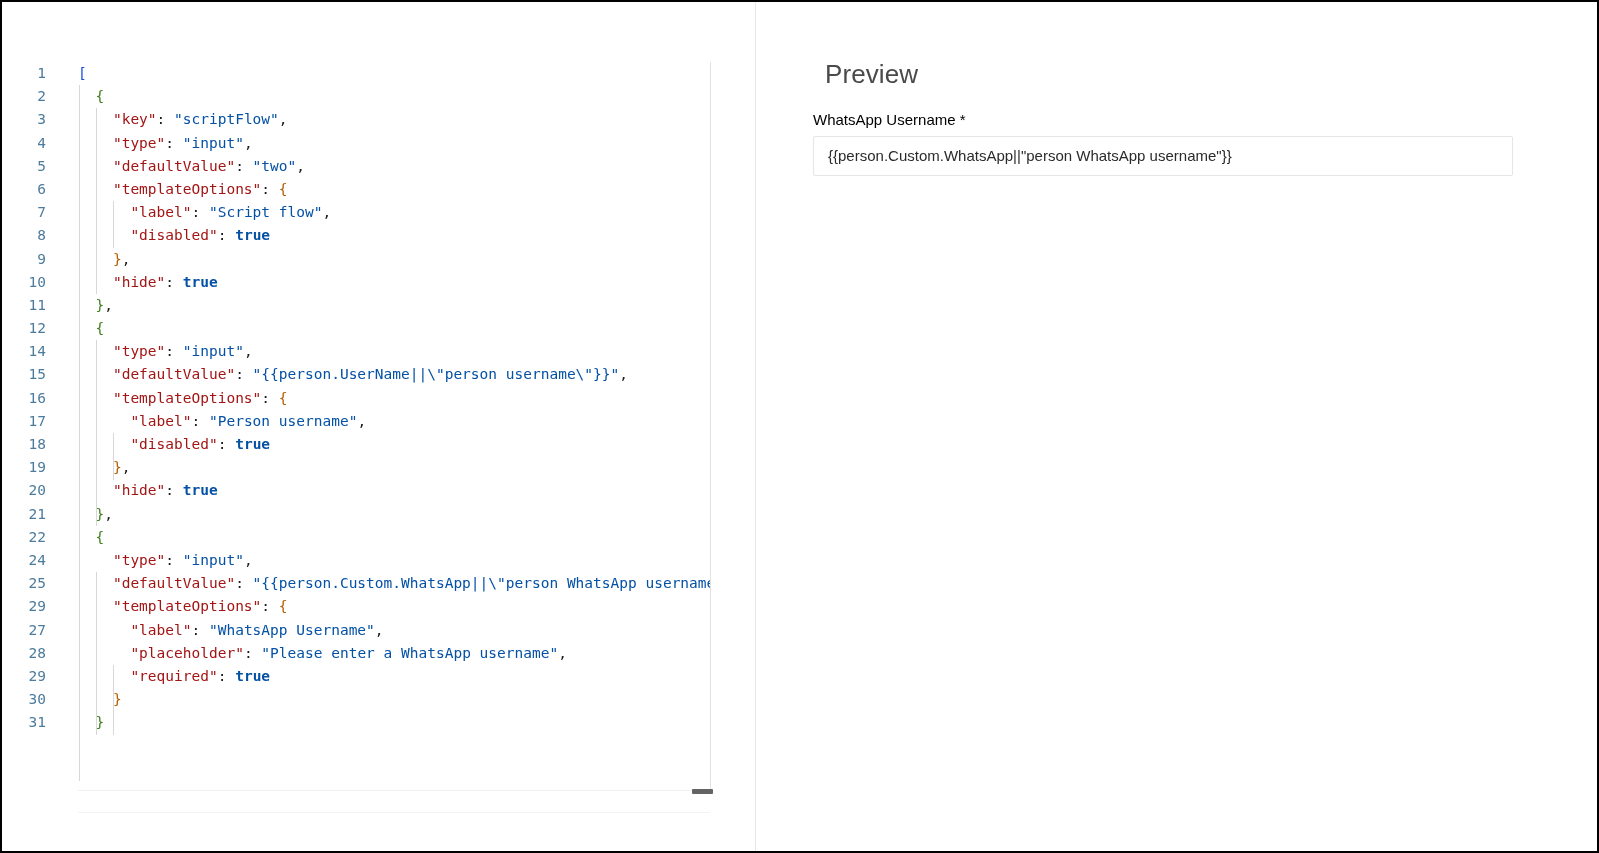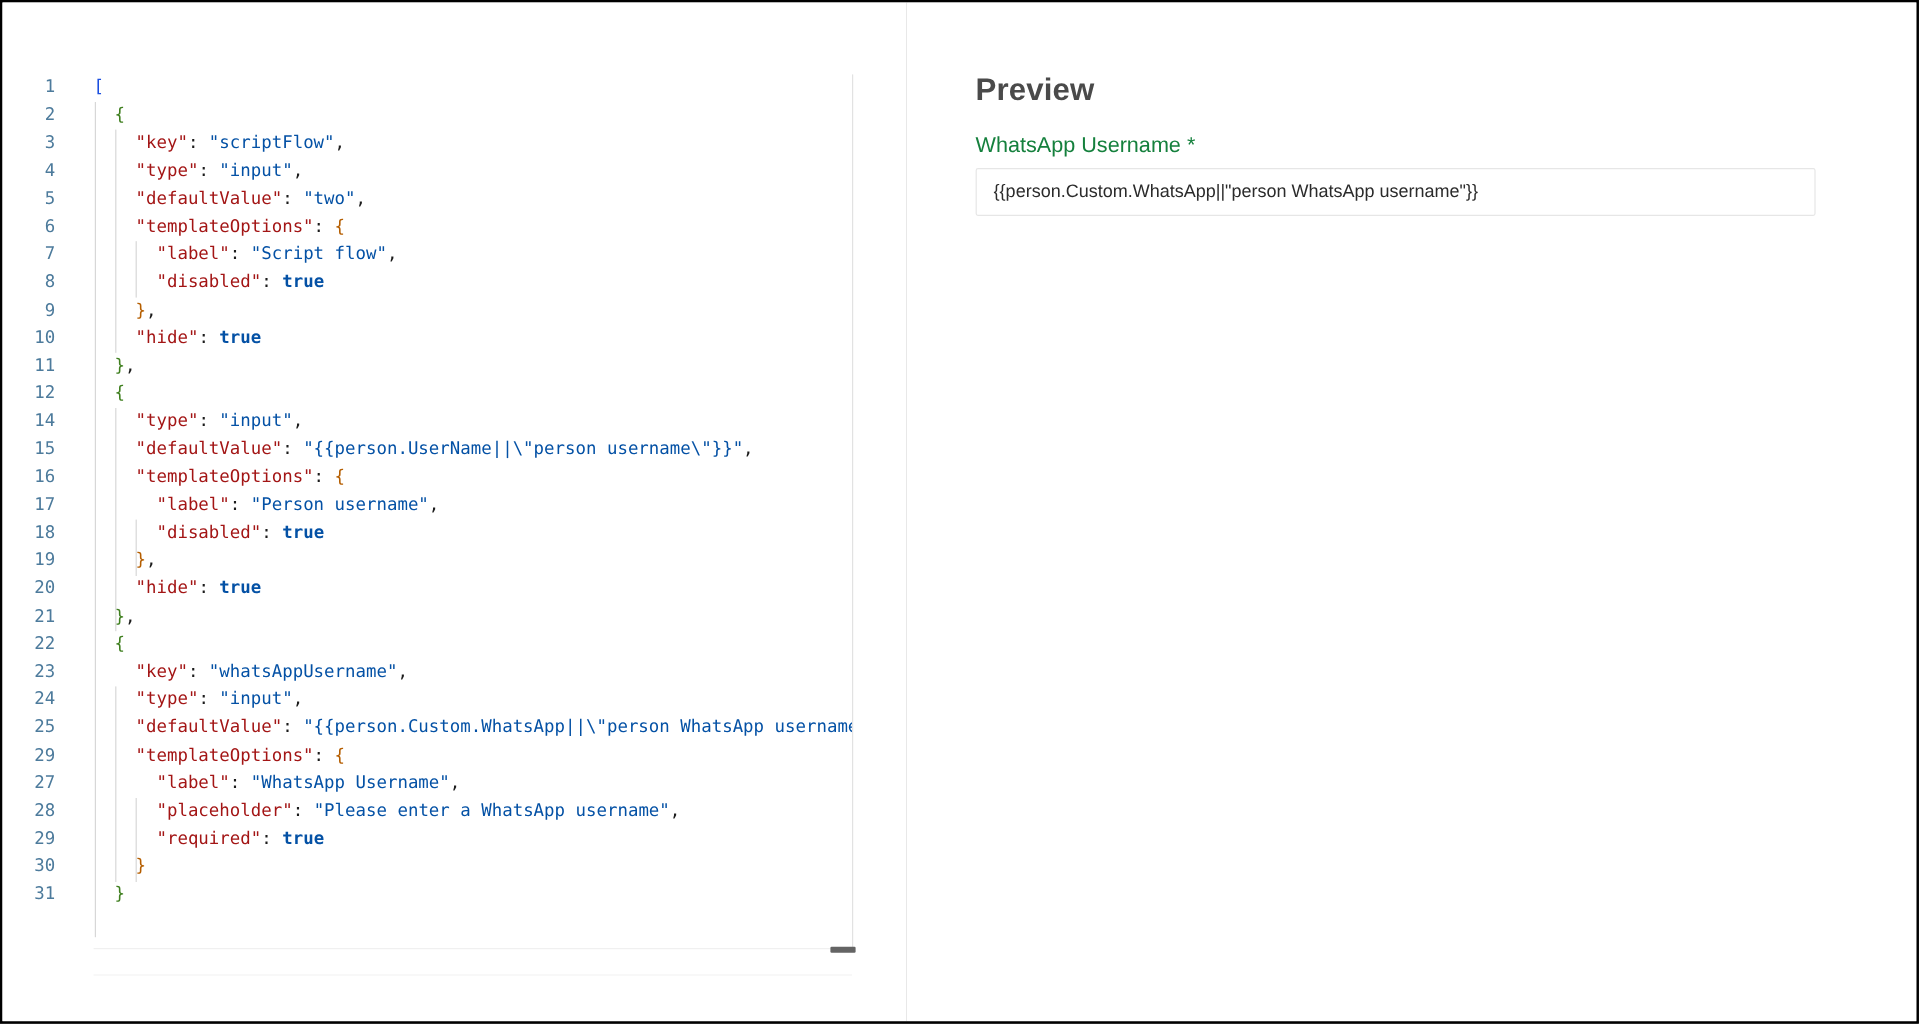--- a/index.html
+++ b/index.html
@@ -159,30 +159,30 @@
 
   
   .preview-inner {
     position: absolute;
     left: 57px; top: 58px;
     right: 40px;
   }
   .preview-title {
     font-family: "Liberation Sans", sans-serif;
     font-size: 26px;
-    font-weight: 700;
+    font-weight: 400;
     color: #4a4a4a;
     letter-spacing: 0.1px;
-    margin: 0 0 22px 0;
+    margin: 0 0 22px 12px;
     line-height: 1.1;
   }
   .field-label {
     font-family: "Liberation Sans", sans-serif;
-    font-size: 18px;
-    color: #15803d;
+    font-size: 15px;
+    color: #000000;
     margin-bottom: 8px;
     display: block;
   }
   .field-input {
     display: block;
     width: 700px;
     height: 40px;
     padding: 0 14px;
     border: 1px solid #e6e6e6;
     border-radius: 2px;
@@ -222,21 +222,20 @@
               <div class="code-row"><span class="ln">12</span><span class="code-text"><span>  </span><span class="t-br2">{</span></span></div>
               <div class="code-row"><span class="ln">14</span><span class="code-text"><span>    </span><span class="t-key">"type"</span><span class="t-punc">: </span><span class="t-str">"input"</span><span class="t-punc">,</span></span></div>
               <div class="code-row"><span class="ln">15</span><span class="code-text"><span>    </span><span class="t-key">"defaultValue"</span><span class="t-punc">: </span><span class="t-str">"{{person.UserName||\"person username\"}}"</span><span class="t-punc">,</span></span></div>
               <div class="code-row"><span class="ln">16</span><span class="code-text"><span>    </span><span class="t-key">"templateOptions"</span><span class="t-punc">: </span><span class="t-br3">{</span></span></div>
               <div class="code-row"><span class="ln">17</span><span class="code-text"><span>      </span><span class="t-key">"label"</span><span class="t-punc">: </span><span class="t-str">"Person username"</span><span class="t-punc">,</span></span></div>
               <div class="code-row"><span class="ln">18</span><span class="code-text"><span>      </span><span class="t-key">"disabled"</span><span class="t-punc">: </span><span class="t-kw">true</span></span></div>
               <div class="code-row"><span class="ln">19</span><span class="code-text"><span>    </span><span class="t-br3">}</span><span class="t-punc">,</span></span></div>
               <div class="code-row"><span class="ln">20</span><span class="code-text"><span>    </span><span class="t-key">"hide"</span><span class="t-punc">: </span><span class="t-kw">true</span></span></div>
               <div class="code-row"><span class="ln">21</span><span class="code-text"><span>  </span><span class="t-br2">}</span><span class="t-punc">,</span></span></div>
               <div class="code-row"><span class="ln">22</span><span class="code-text"><span>  </span><span class="t-br2">{</span></span></div>
-              <div class="code-row"><span class="ln">23</span><span class="code-text"><span>    </span><span class="t-key">"key"</span><span class="t-punc">: </span><span class="t-str">"whatsAppUsername"</span><span class="t-punc">,</span></span></div>
               <div class="code-row"><span class="ln">24</span><span class="code-text"><span>    </span><span class="t-key">"type"</span><span class="t-punc">: </span><span class="t-str">"input"</span><span class="t-punc">,</span></span></div>
               <div class="code-row"><span class="ln">25</span><span class="code-text"><span>    </span><span class="t-key">"defaultValue"</span><span class="t-punc">: </span><span class="t-str">"{{person.Custom.WhatsApp||\"person WhatsApp username\"}}"</span></span></div>
               <div class="code-row"><span class="ln">29</span><span class="code-text"><span>    </span><span class="t-key">"templateOptions"</span><span class="t-punc">: </span><span class="t-br3">{</span></span></div>
               <div class="code-row"><span class="ln">27</span><span class="code-text"><span>      </span><span class="t-key">"label"</span><span class="t-punc">: </span><span class="t-str">"WhatsApp Username"</span><span class="t-punc">,</span></span></div>
               <div class="code-row"><span class="ln">28</span><span class="code-text"><span>      </span><span class="t-key">"placeholder"</span><span class="t-punc">: </span><span class="t-str">"Please enter a WhatsApp username"</span><span class="t-punc">,</span></span></div>
               <div class="code-row"><span class="ln">29</span><span class="code-text"><span>      </span><span class="t-key">"required"</span><span class="t-punc">: </span><span class="t-kw">true</span></span></div>
               <div class="code-row"><span class="ln">30</span><span class="code-text"><span>    </span><span class="t-br3">}</span></span></div>
               <div class="code-row"><span class="ln">31</span><span class="code-text"><span>  </span><span class="t-br2">}</span></span></div>
               <div class="indent-guide" style="left: 76.5px; top: 23.2px; height: 696px;"></div>
               <div class="indent-guide" style="left: 93.9px; top: 46.4px; height: 185.6px;"></div>

